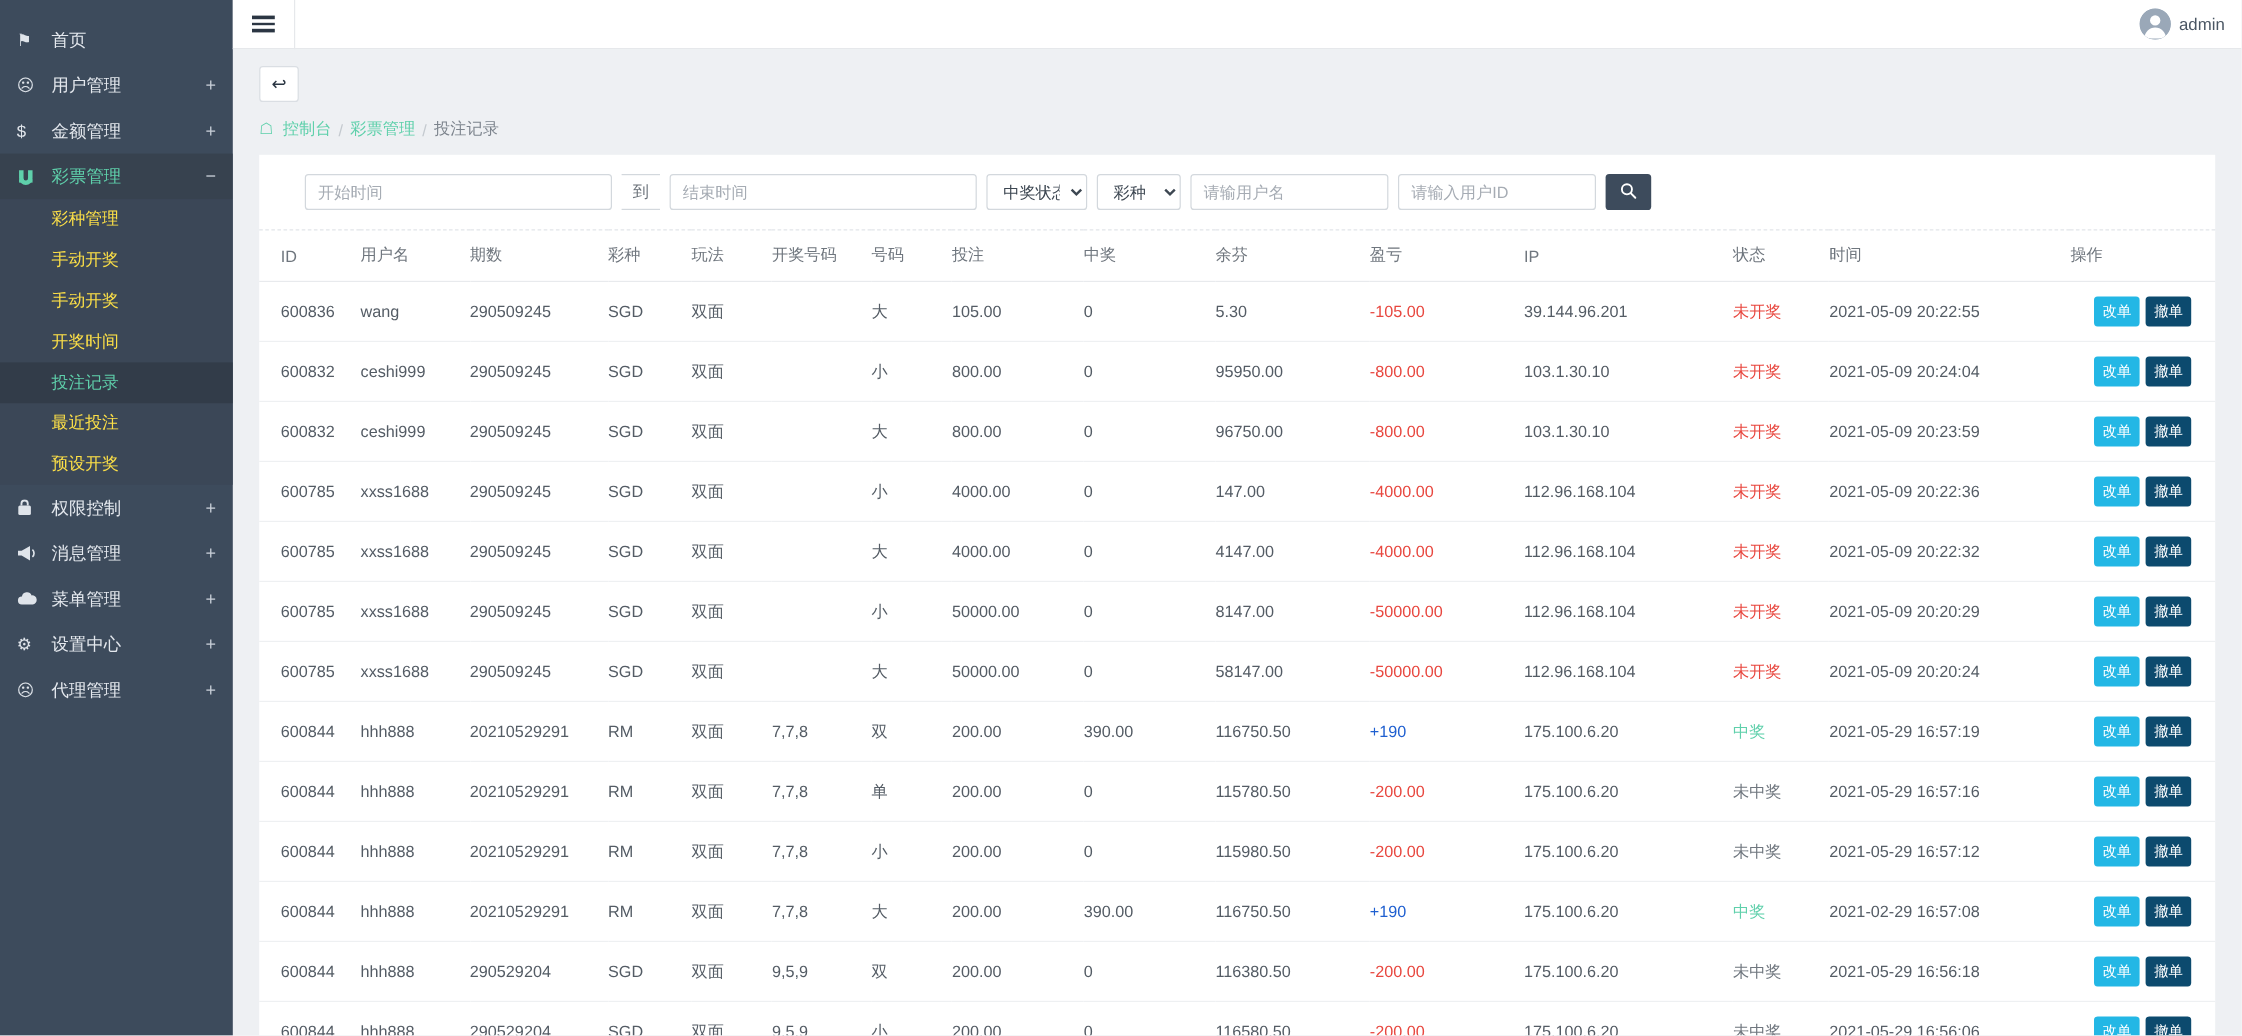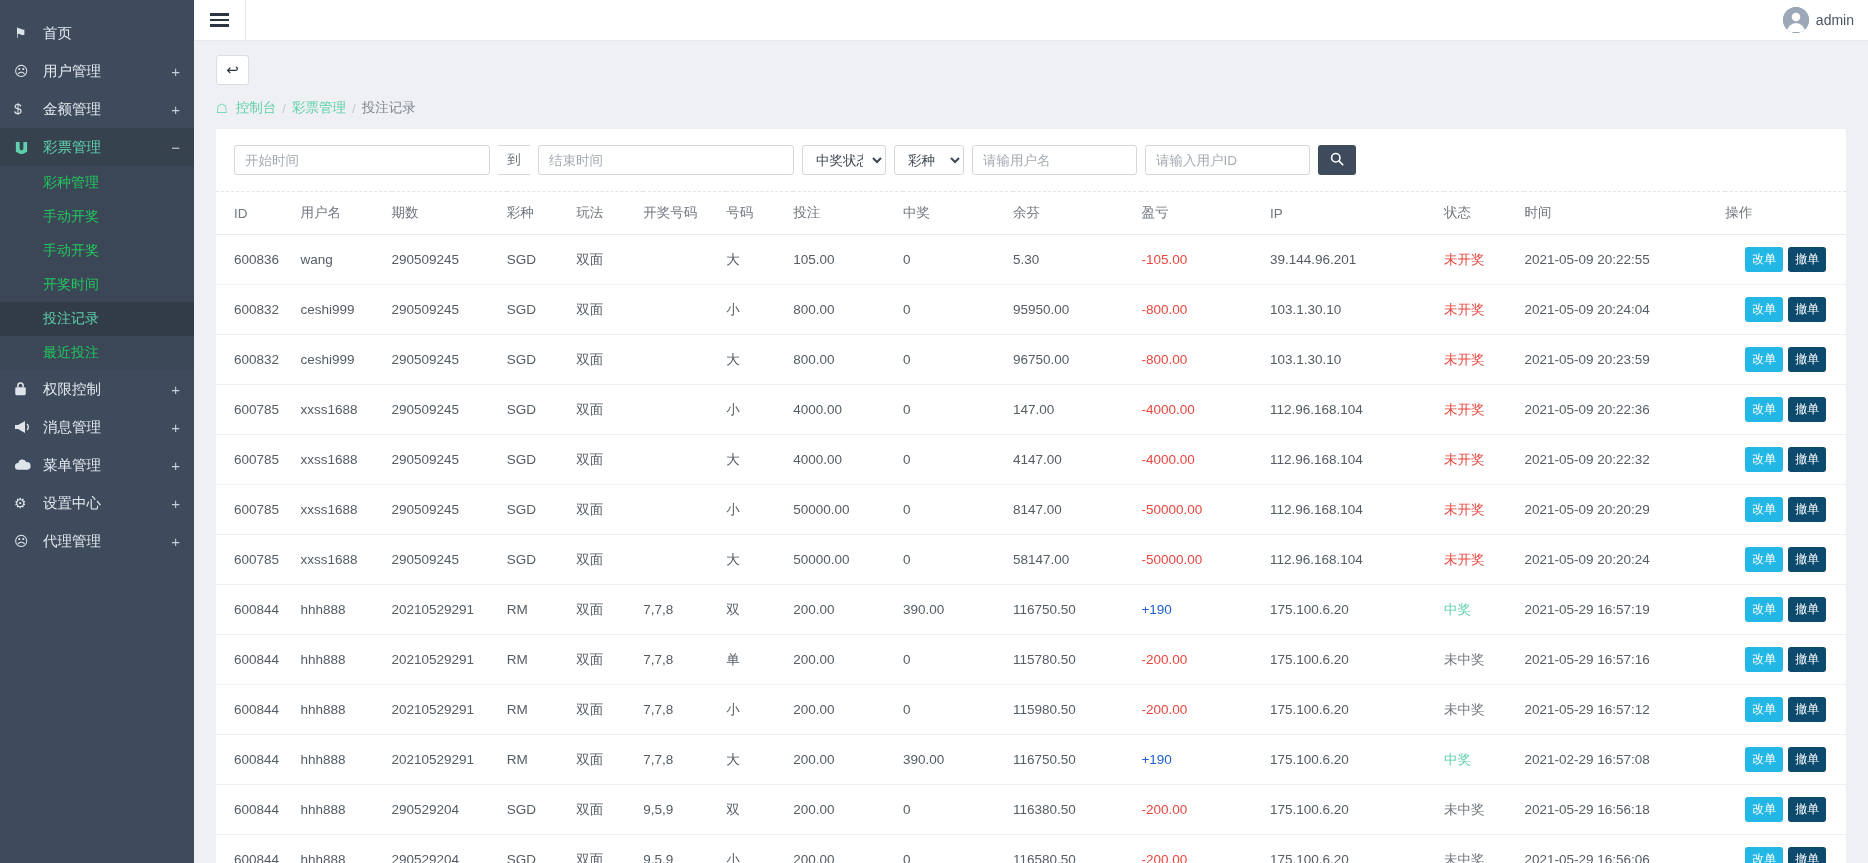--- a/index.html
+++ b/index.html
@@ -40,21 +40,21 @@
     font-size: 14px; color: #dfe4ea;
   }
   .nav-item .plus {
     position: absolute; right: 14px; font-size: 15px; color: #c8cfd8;
   }
   .nav-item.active { background: #37424f; }
   .nav-item.active .lbl, .nav-item.active .ico { color: #5fd0ab; }
   .submenu { background: #3b4757; }
   .sub-item {
     height: 34px; display: flex; align-items: center;
-    padding-left: 43px; font-size: 14px; color: #22c55e; cursor: pointer;
+    padding-left: 43px; font-size: 14px; color: #fde047; cursor: pointer;
   }
   .sub-item.active { background: #323c49; color: #5fd0ab; }
 
   
   .main { flex: 1; height: 863px; display: flex; flex-direction: column; }
   .topbar {
     height: 41px; background: #fff; display: flex; align-items: center;
     border-bottom: 1px solid #e6e8eb;
   }
   .hamburger {
@@ -87,20 +87,21 @@
   }
   .breadcrumb .bc-link { color: #5fd0ab; cursor: pointer; }
   .breadcrumb .sep { color: #c4c9cf; }
   .breadcrumb .bc-cur { color: #7d848d; }
   .home-ico { color: #5fd0ab; font-size: 13px; margin-right: 2px; }
 
   .panel { background: #fff; margin: 0 22px; padding: 16px 0 0 0; }
   .filters {
     display: flex; align-items: center; gap: 8px;
     padding: 0 18px 16px 18px;
+    margin-left: 20px;
   }
   .inp {
     height: 30px; border: 1px solid #d3d8dd; border-radius: 3px;
     padding: 0 10px; font-size: 13.5px; color: #4a5663;
     font-family: "Liberation Sans", sans-serif; background: #fff;
   }
   .inp::placeholder { color: #a6acb4; }
   .date-start { width: 256px; }
   .date-end { width: 256px; }
   .to-lbl {
@@ -214,20 +215,23 @@
           </div>
         <div class="sub-item">
             <span>开奖时间</span>
           </div>
         <div class="sub-item active">
             <span>投注记录</span>
           </div>
         <div class="sub-item">
             <span>最近投注</span>
           </div>
+        <div class="sub-item">
+            <span>预设开奖</span>
+          </div>
       </div>
 
       <div class="nav-item">
         <span class="ico">
           <svg width="13" height="14" viewBox="0 0 14 16">
               <rect x="1" y="6" width="12" height="9" rx="1.5" fill="#dfe4ea"></rect>
               <path d="M4 6 V4.2 a3 3 0 0 1 6 0 V6" fill="none" stroke="#dfe4ea" stroke-width="1.8"></path>
             </svg>
         </span>
         <span class="lbl">权限控制</span>

